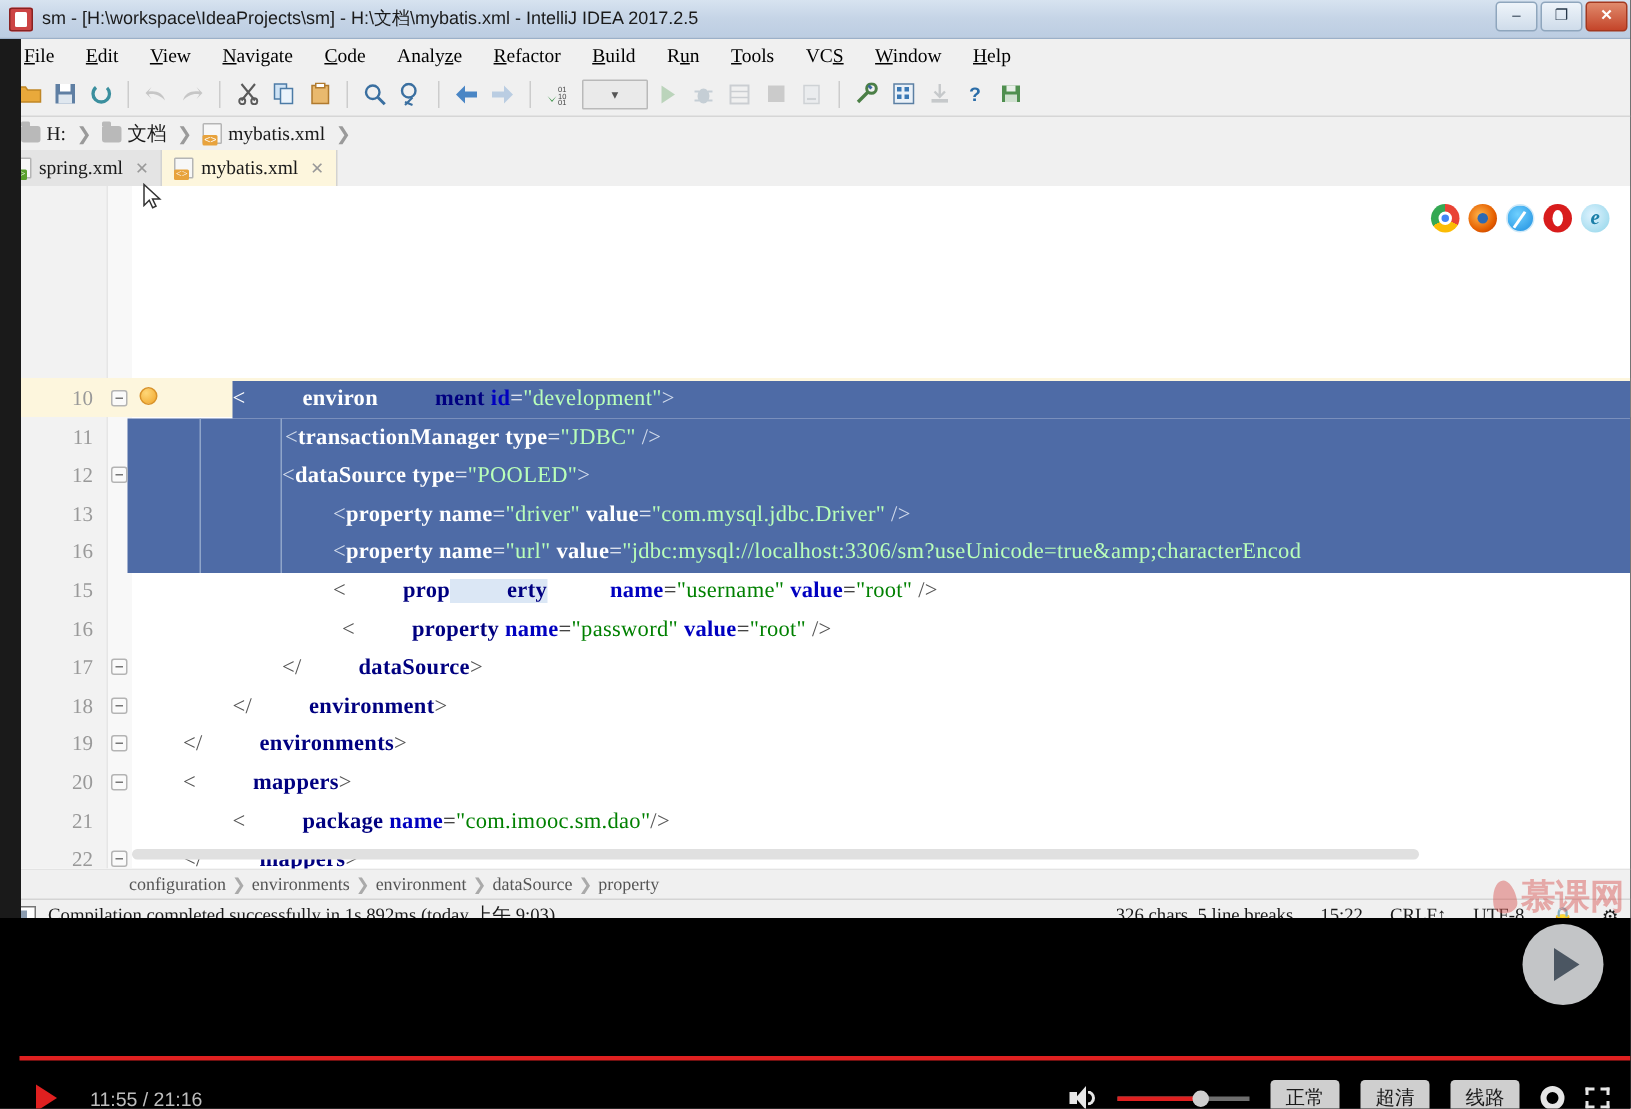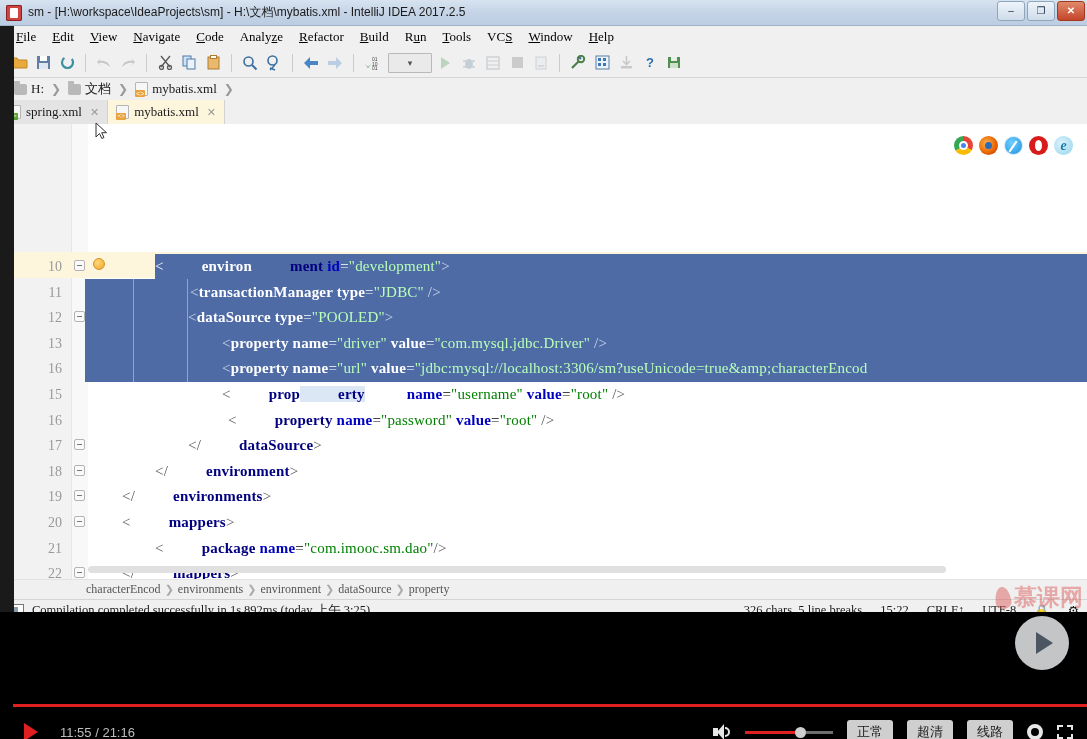--- a/index.html
+++ b/index.html
@@ -40,21 +40,21 @@
     background: linear-gradient(to bottom,#eef4fa,#cfdcea);
     display: flex; align-items: center; justify-content: center;
   }
   .win-btn.close { background: linear-gradient(to bottom,#e08a6c,#c4452a); border-color:#a3381f; }
   .win-btn span { font-size: 10px; color: #27384a; line-height: 1; }
   .win-btn.close span { color: #fff; font-weight: bold; }
 
   
   #menubar {
     height: 22px; background: #f0f0f0; display: flex; align-items: center;
-    padding-left: 8px; gap: 0px;
+    padding-left: 8px; gap: 5px;
   }
   .menu-item {
     font-family: "Liberation Serif", serif;
     font-size: 13px; color: #000; padding: 2px 8px; white-space: nowrap;
   }
   .menu-item u { text-decoration: underline; }
 
   
   #toolbar {
     height: 30px; background: #f0f0f0; border-bottom: 1px solid #d6d6d6;
@@ -609,35 +609,35 @@
         <div class="brw brw-ff"></div>
         <div class="brw brw-saf"></div>
         <div class="brw brw-op"></div>
         <div class="brw brw-edge">e</div>
       </div>
 
       <div id="hscroll"></div>
     </div>
 
     <div id="structbar">
-      <span class="sbc">characterEncod</span>
+      <span class="sbc">configuration</span>
       <span class="sbc-sep">❯</span>
       <span class="sbc">environments</span>
       <span class="sbc-sep">❯</span>
       <span class="sbc">environment</span>
       <span class="sbc-sep">❯</span>
       <span class="sbc">dataSource</span>
       <span class="sbc-sep">❯</span>
       <span class="sbc">property</span>
     </div>
 
     <div id="statusbar">
       <div id="status-left">
         <span class="sb-ico"></span>
-        <span class="sb-txt">Compilation completed successfully in 1s 892ms (today 上午 3:25)</span>
+        <span class="sb-txt">Compilation completed successfully in 1s 892ms (today 上午 9:03)</span>
       </div>
       <div id="status-right">
         <span class="sb-txt2">326 chars, 5 line breaks</span>
         <span class="sb-txt2">15:22</span>
         <span class="sb-txt2"><span>CRLF</span>↕</span>
         <span class="sb-txt2">UTF-8</span>
         <span class="sb-txt2">🔒</span>
         <span class="sb-txt2">⚙</span>
       </div>
 

